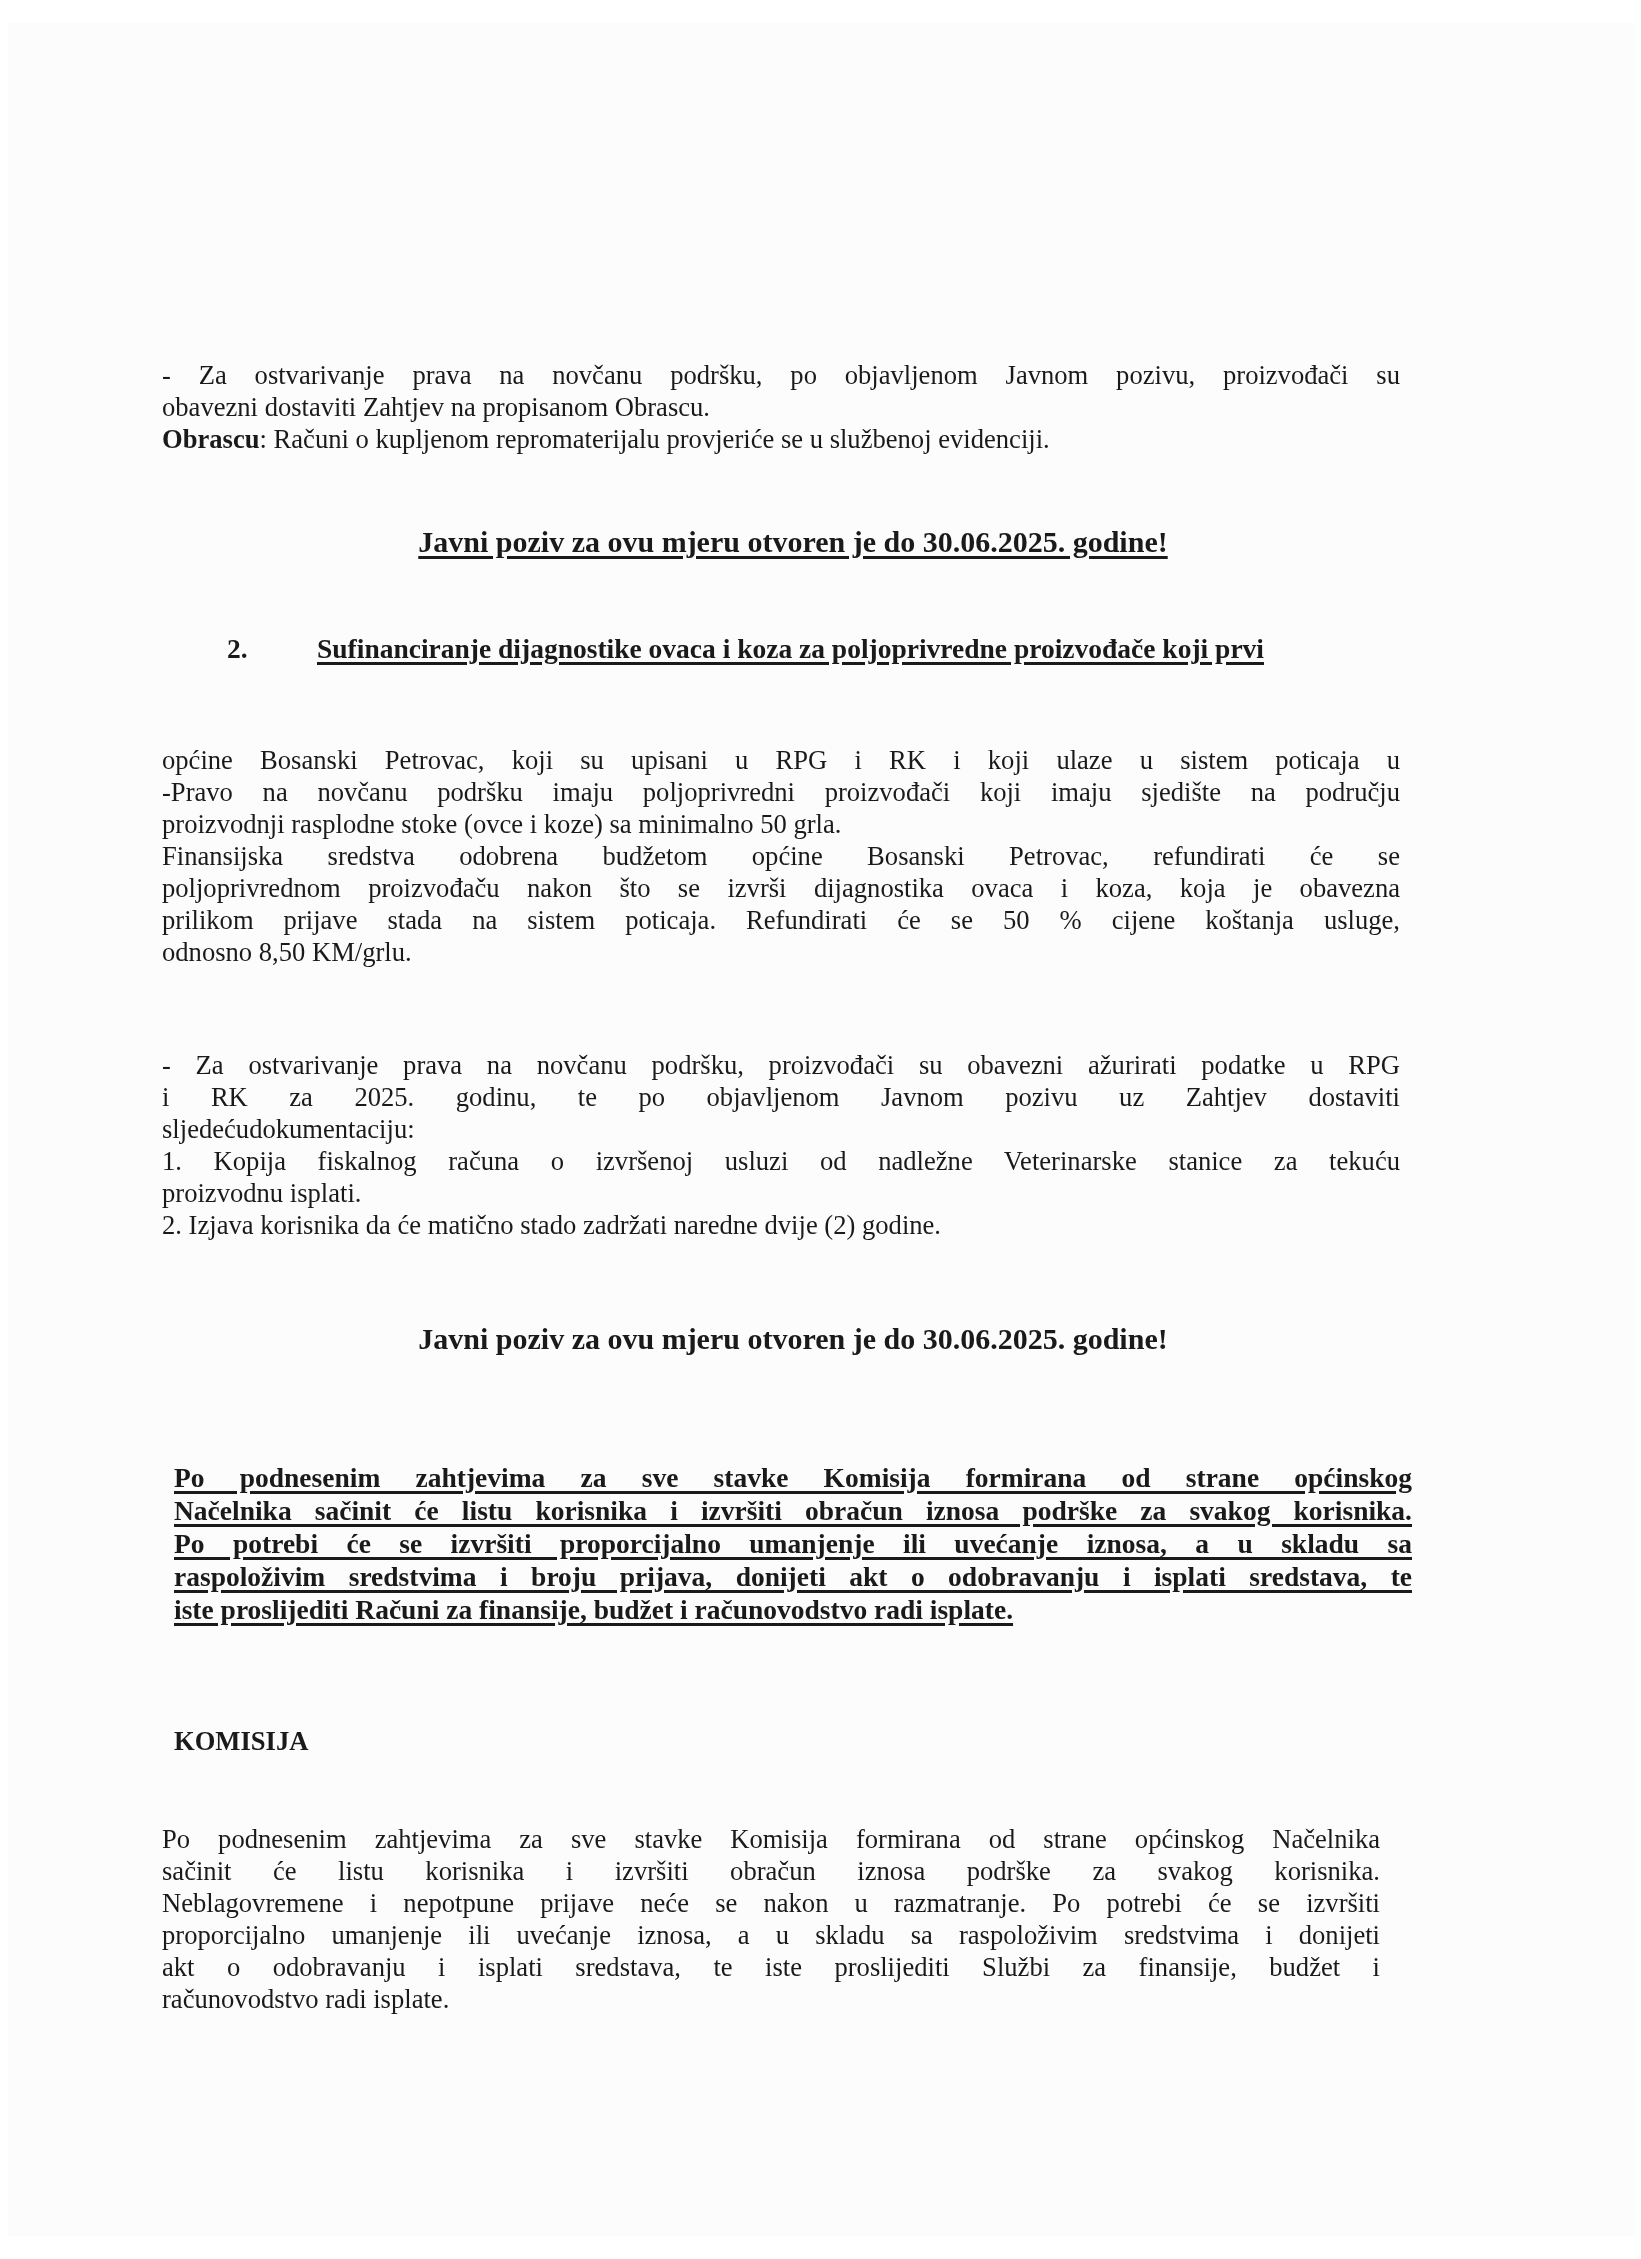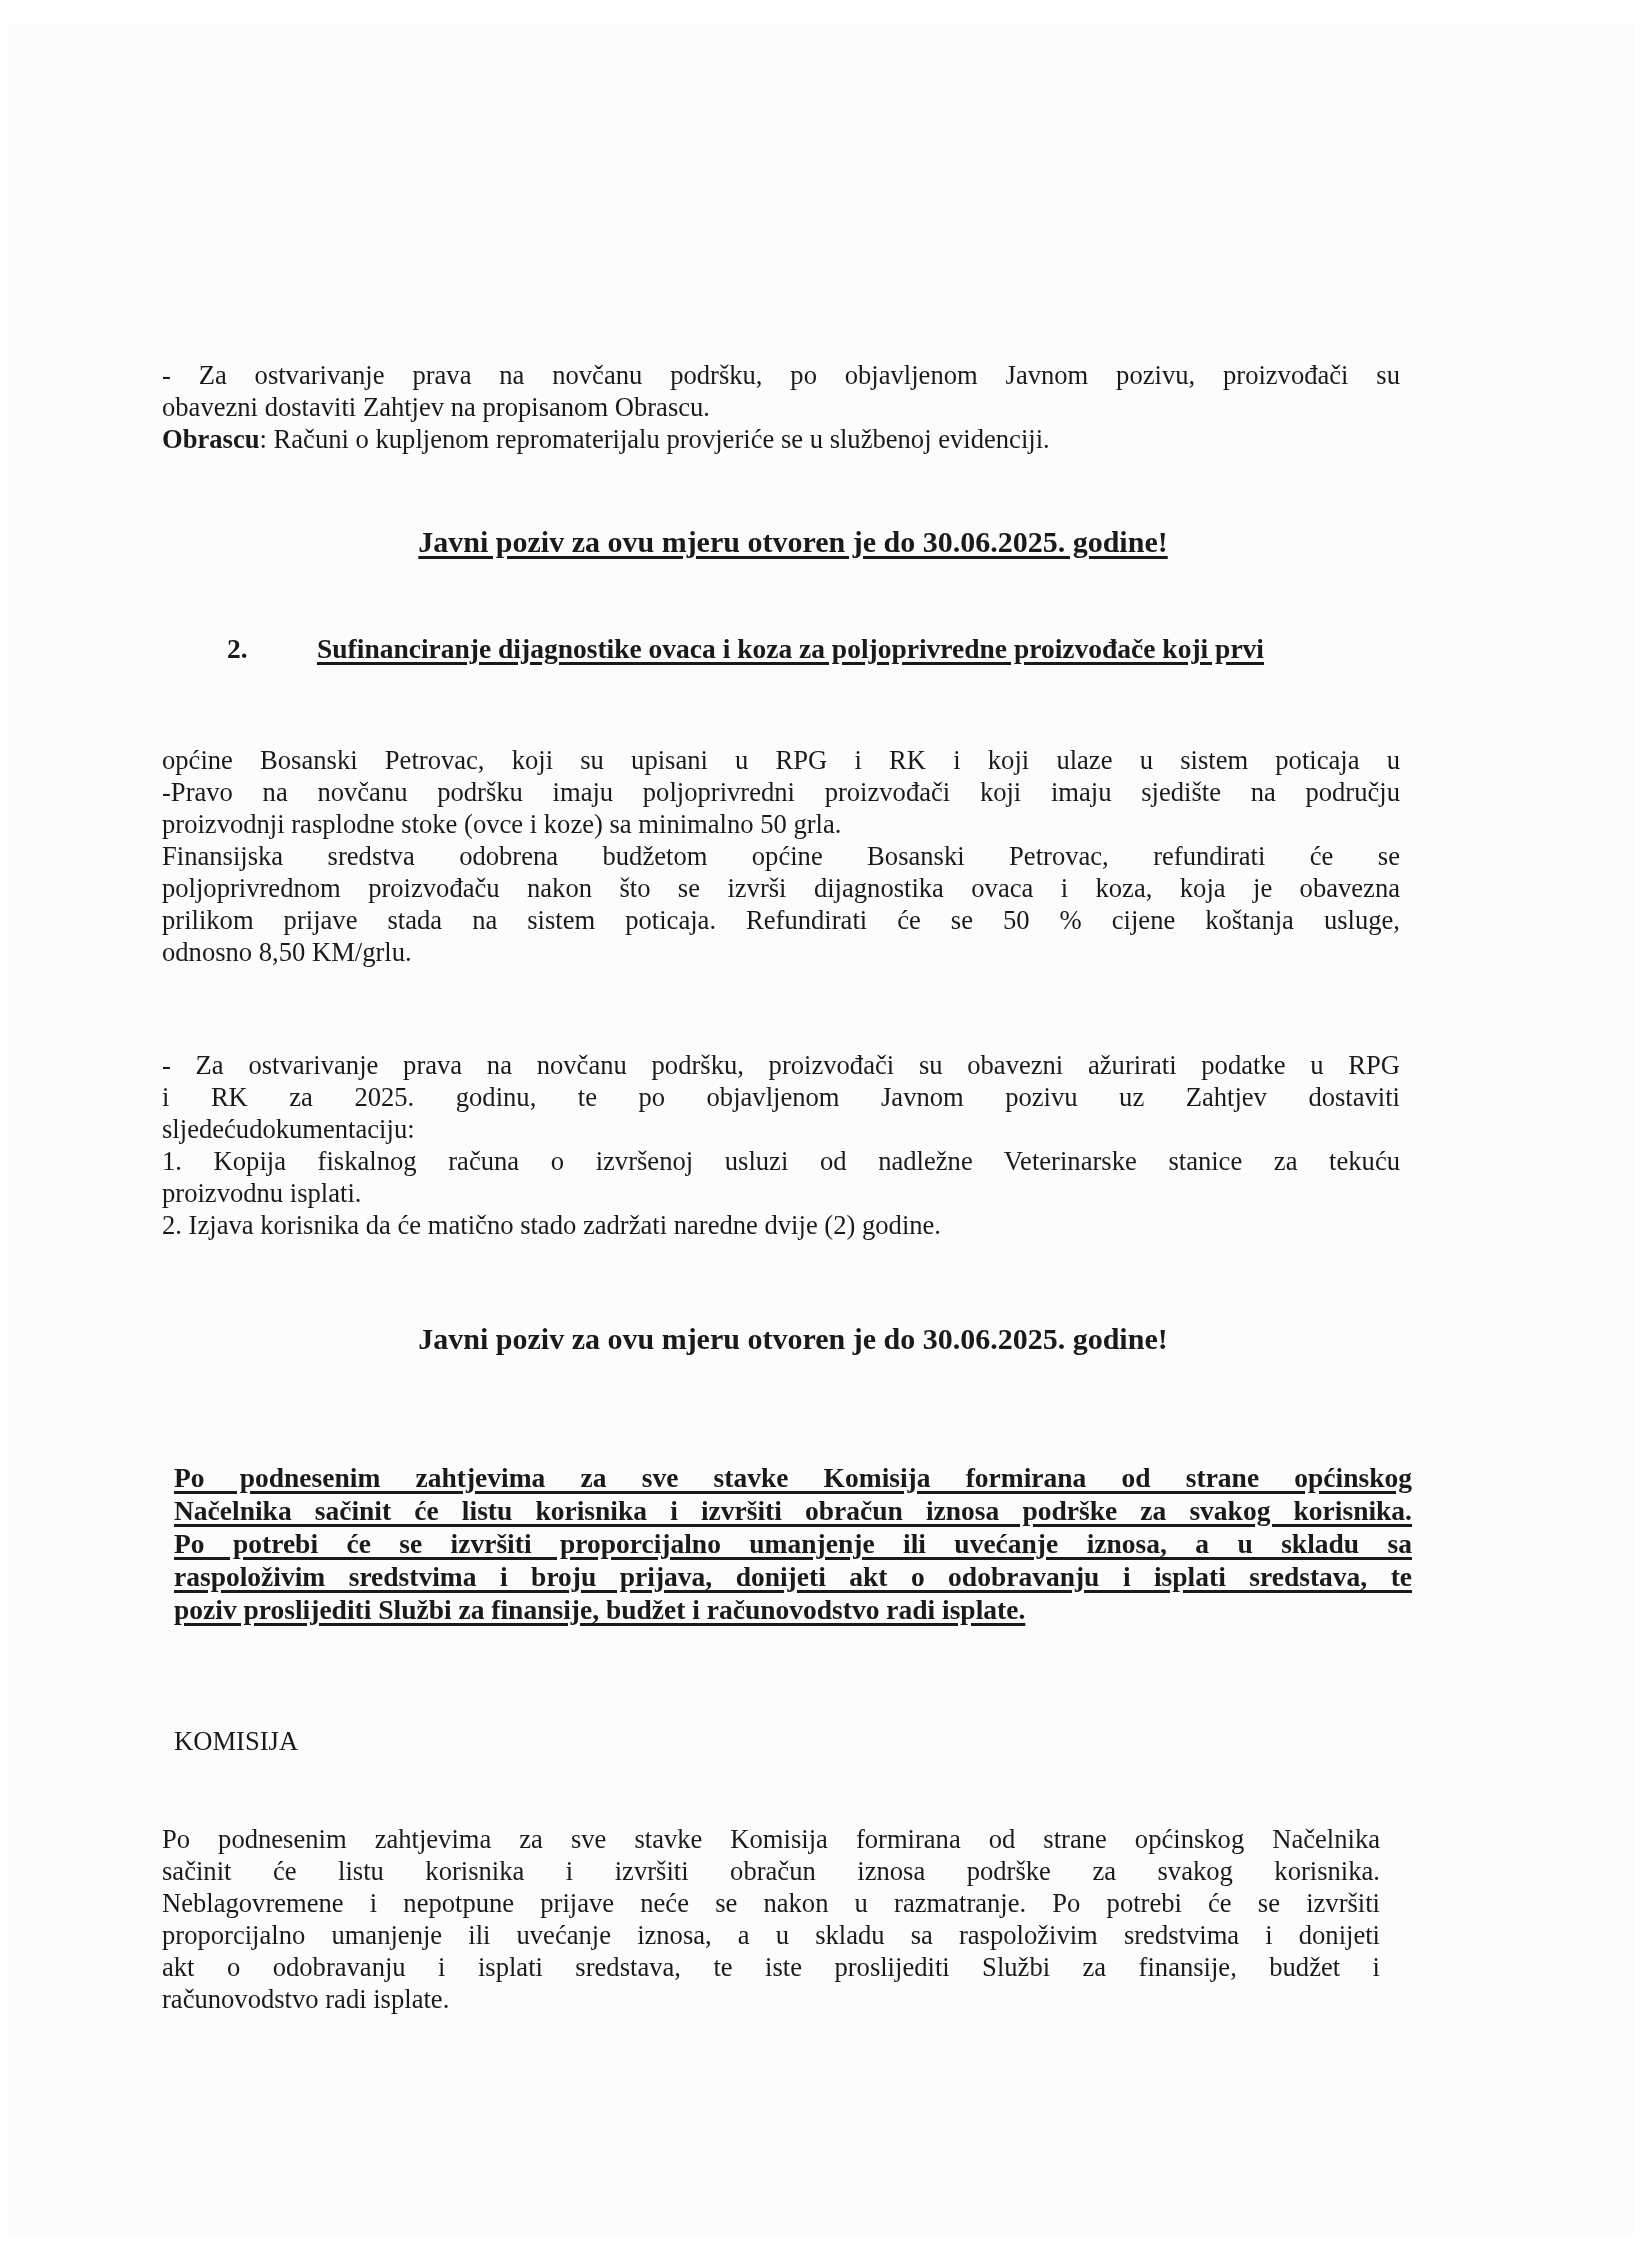--- a/index.html
+++ b/index.html
@@ -105,21 +105,21 @@
       text-decoration: underline;
       text-decoration-thickness: 3.4px;
       text-underline-offset: 3.9px;
     }
     .committee-notice .last-line {
       display: block;
     }
     .komisija-title {
       position: absolute;
       left: 174px;
-      font-weight: normal;
+      font-weight: bold;
       font-size: 26.6px;
       line-height: 32px;
     }
   </style>
 </head>
 <body>
 
 <div class="page"></div>
 
 <div class="text-block" style="top:359px;">
@@ -158,21 +158,21 @@
 
 <div class="deadline-plain" style="top:1321px;">
   <span>Javni poziv za ovu mjeru otvoren je do 30.06.2025. godine!</span>
 </div>
 
 <div class="committee-notice" style="top:1461px;">
   <span class="justify-line">Po podnesenim zahtjevima za sve stavke Komisija formirana od strane općinskog</span>
   <span class="justify-line">Načelnika sačinit će listu korisnika i izvršiti obračun iznosa podrške za svakog korisnika.</span>
   <span class="justify-line">Po potrebi će se izvršiti proporcijalno umanjenje ili uvećanje iznosa, a u skladu sa</span>
   <span class="justify-line">raspoloživim sredstvima i broju prijava, donijeti akt o odobravanju i isplati sredstava, te</span>
-  <span class="last-line"><span>poziv proslijediti Službi za finansije, budžet i računovodstvo radi isplate.</span></span>
+  <span class="last-line"><span>iste proslijediti Računi za finansije, budžet i računovodstvo radi isplate.</span></span>
 </div>
 
 <div class="komisija-title" style="top:1725px;">KOMISIJA</div>
 
 <div class="text-block" style="top:1823px; width:1218px;">
   <span class="justify-line">Po podnesenim zahtjevima za sve stavke Komisija formirana od strane općinskog Načelnika</span>
   <span class="justify-line">sačinit će listu korisnika i izvršiti obračun iznosa podrške za svakog korisnika.</span>
   <span class="justify-line">Neblagovremene i nepotpune prijave neće se nakon u razmatranje. Po potrebi će se izvršiti</span>
   <span class="justify-line">proporcijalno umanjenje ili uvećanje iznosa, a u skladu sa raspoloživim sredstvima i donijeti</span>
   <span class="justify-line">akt o odobravanju i isplati sredstava, te iste proslijediti Službi za finansije, budžet i</span>

